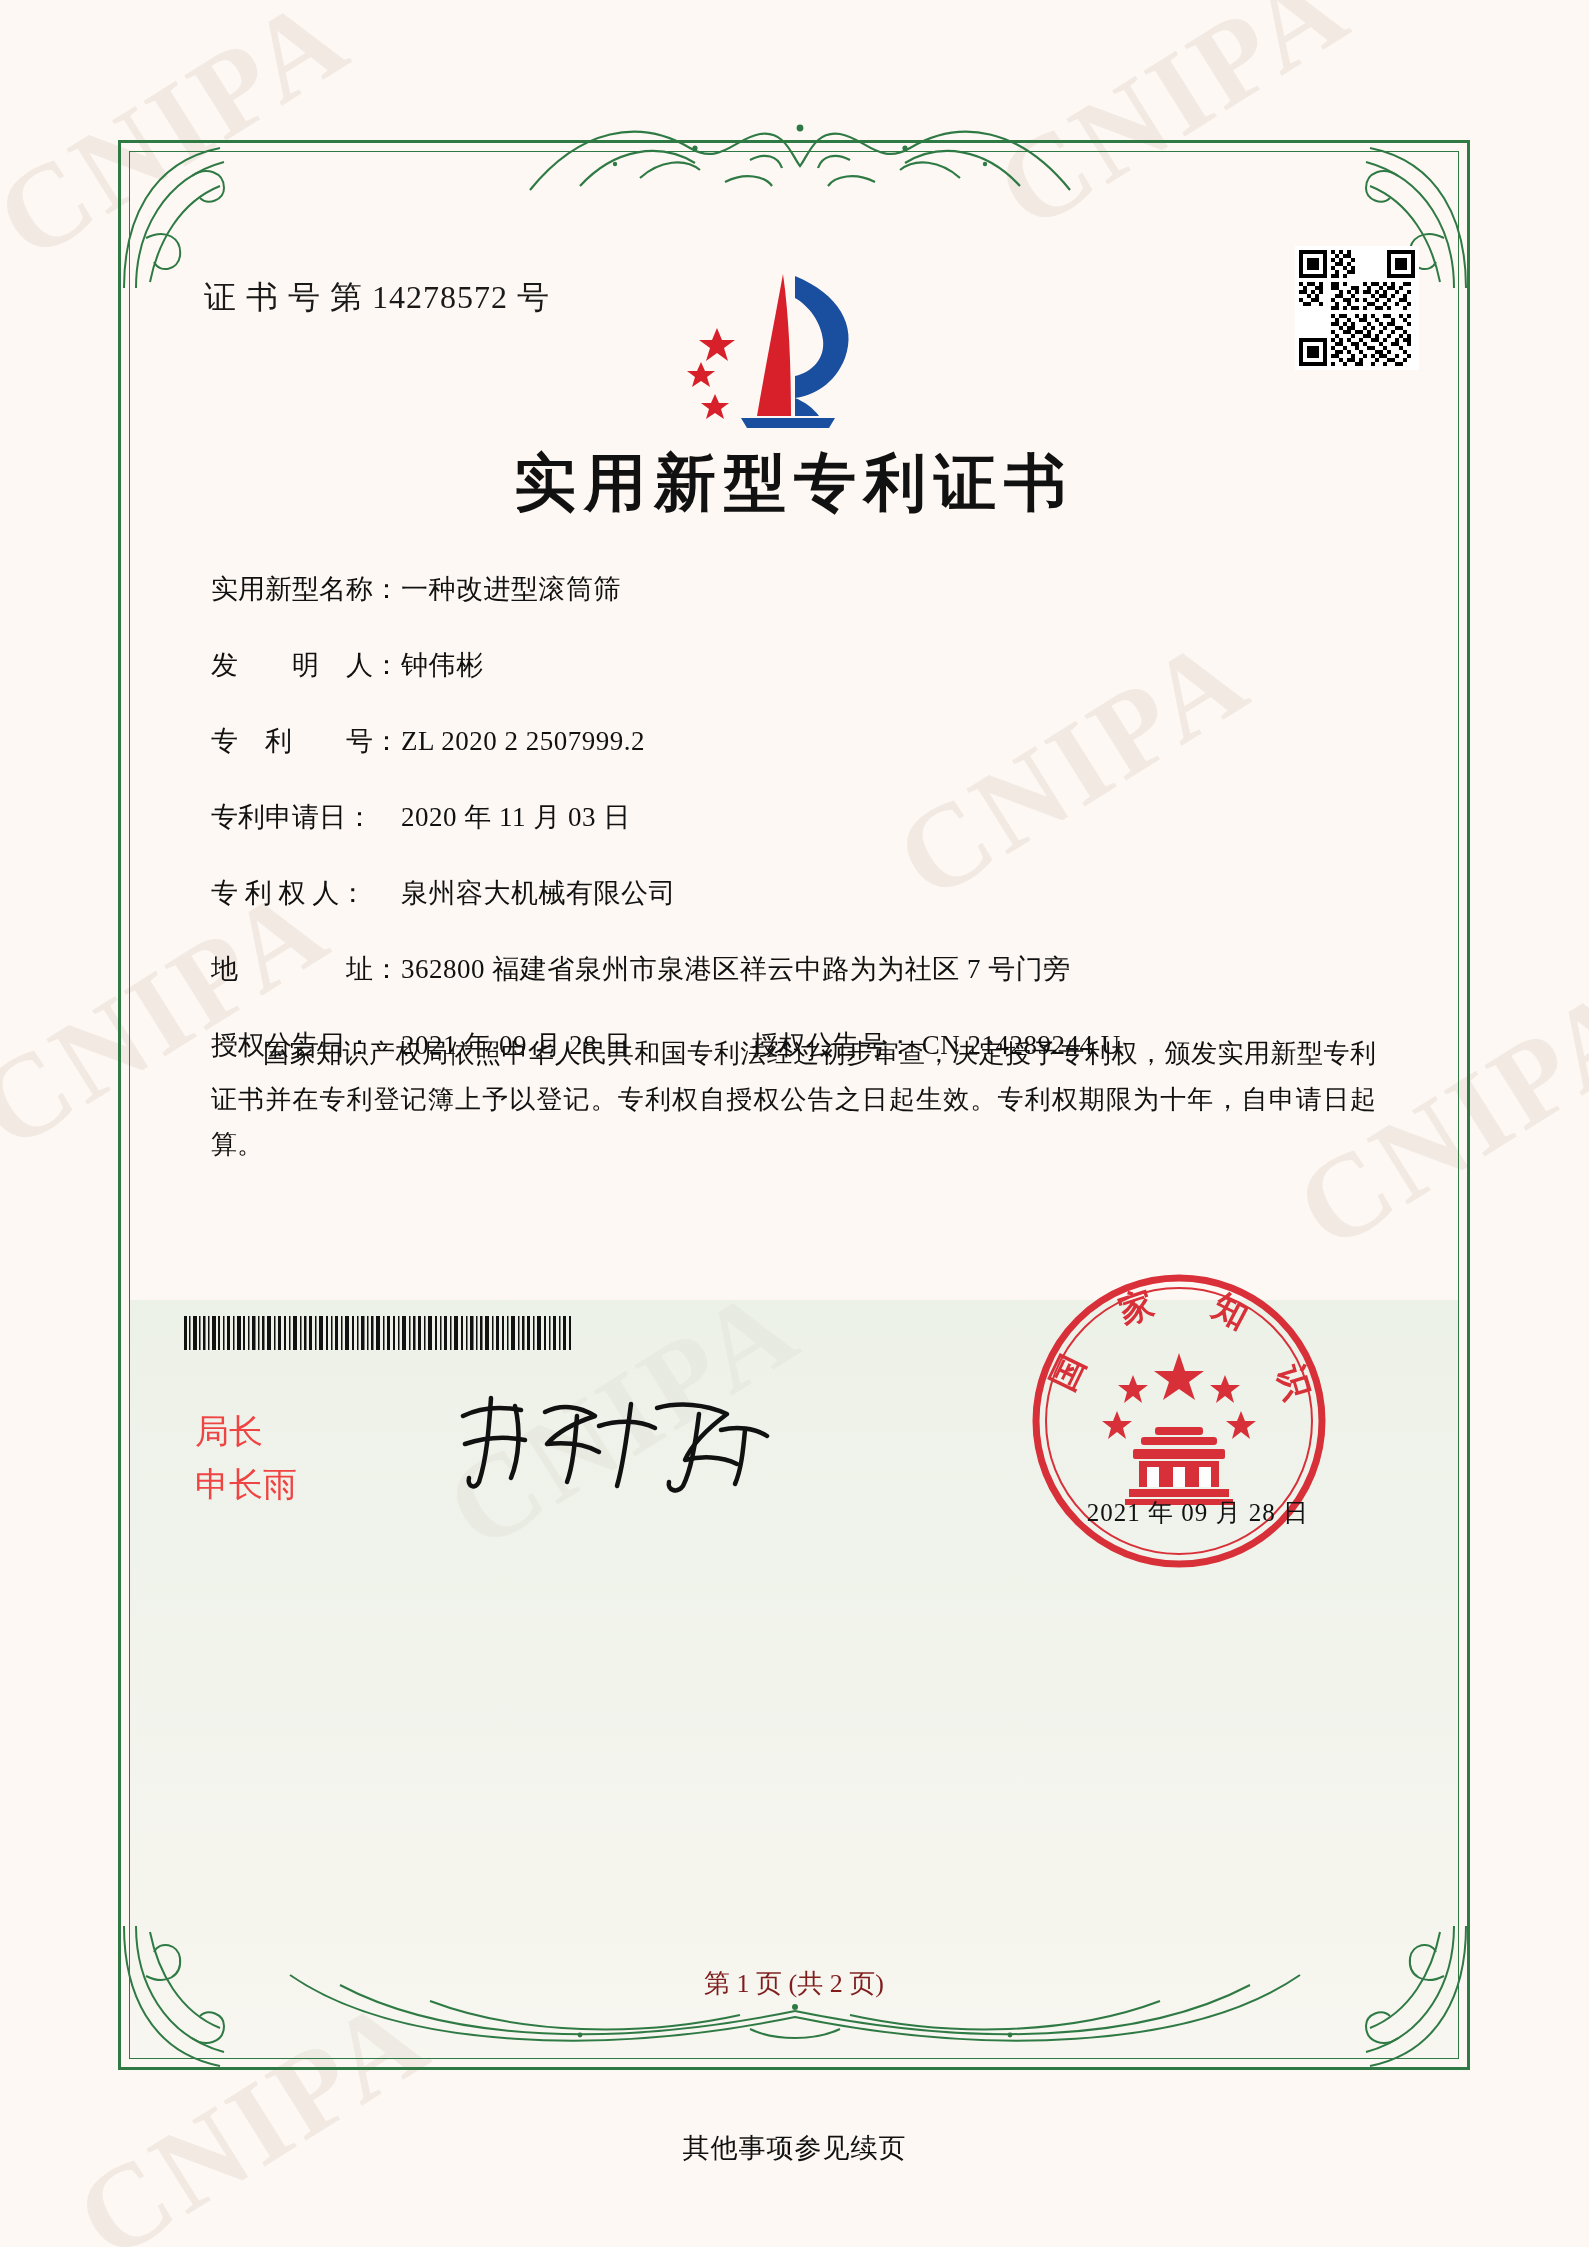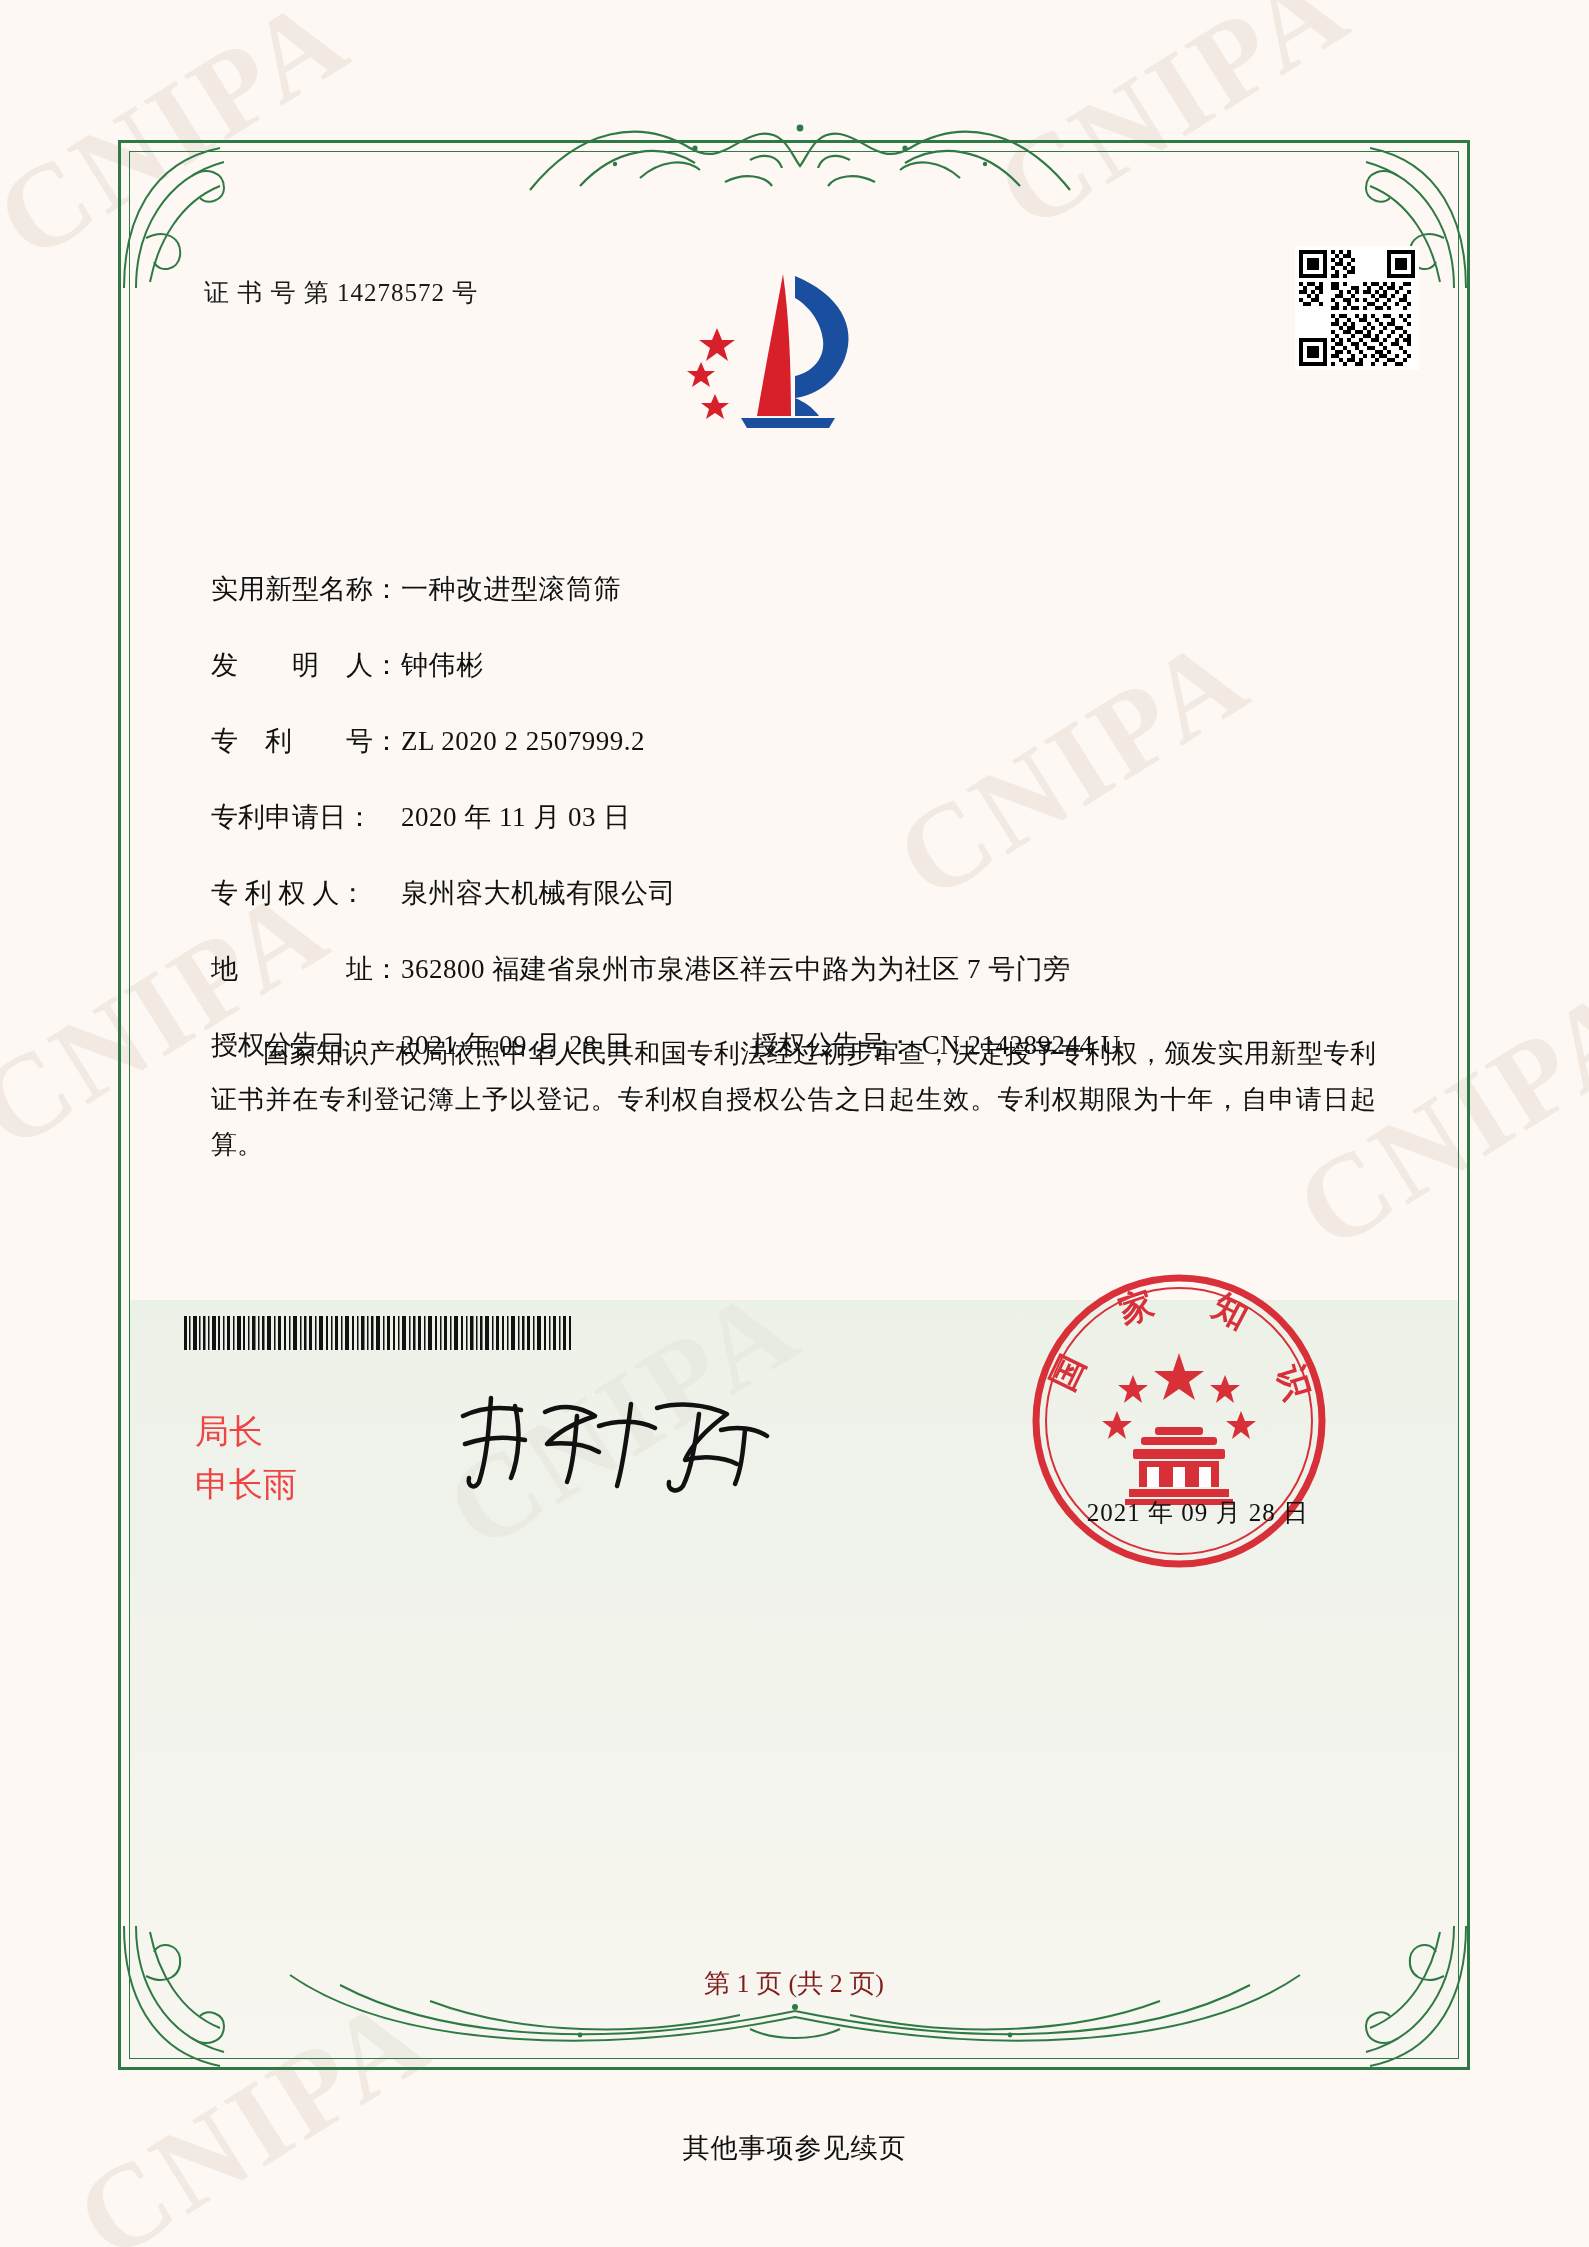--- a/index.html
+++ b/index.html
@@ -60,21 +60,21 @@
     left: 129px;
     top: 151px;
     width: 1330px;
     height: 1908px;
   }
 
   .cert-no {
     position: absolute;
     left: 75px;
     top: 125px;
-    font-size: 25px;
+    font-size: 32px;
     color: #1a1a1a;
     letter-spacing: 1px;
   }
 
   .qr {
     position: absolute;
     right: 40px;
     top: 95px;
     width: 124px;
     height: 124px;
@@ -506,20 +506,21 @@
         <path d="M104,8 C96,52 86,104 78,150 L112,150 C112,100 110,50 104,8 Z" fill="#d7202a"></path>
 
         <path d="M116,10 C160,28 178,60 166,92 C156,118 134,130 116,132 L116,110 C134,106 146,92 144,74 C142,56 130,40 116,32 Z" fill="#1a4fa0"></path>
 
         <path d="M116,132 L116,150 L140,150 C134,142 126,136 116,132 Z" fill="#1a4fa0"></path>
 
         <path d="M62,152 L156,152 L150,162 L68,162 Z" fill="#1a4fa0"></path>
       </g>
     </svg>
 
+    <div class="main-title">实用新型专利证书</div>
 
     <div class="fields">
       <div class="field-row">
         <span class="field-label">实用新型名称：</span>
         <span class="field-value">一种改进型滚筒筛</span>
       </div>
       <div class="field-row">
         <span class="field-label">发　　明　人：</span>
         <span class="field-value">钟伟彬</span>
       </div>

